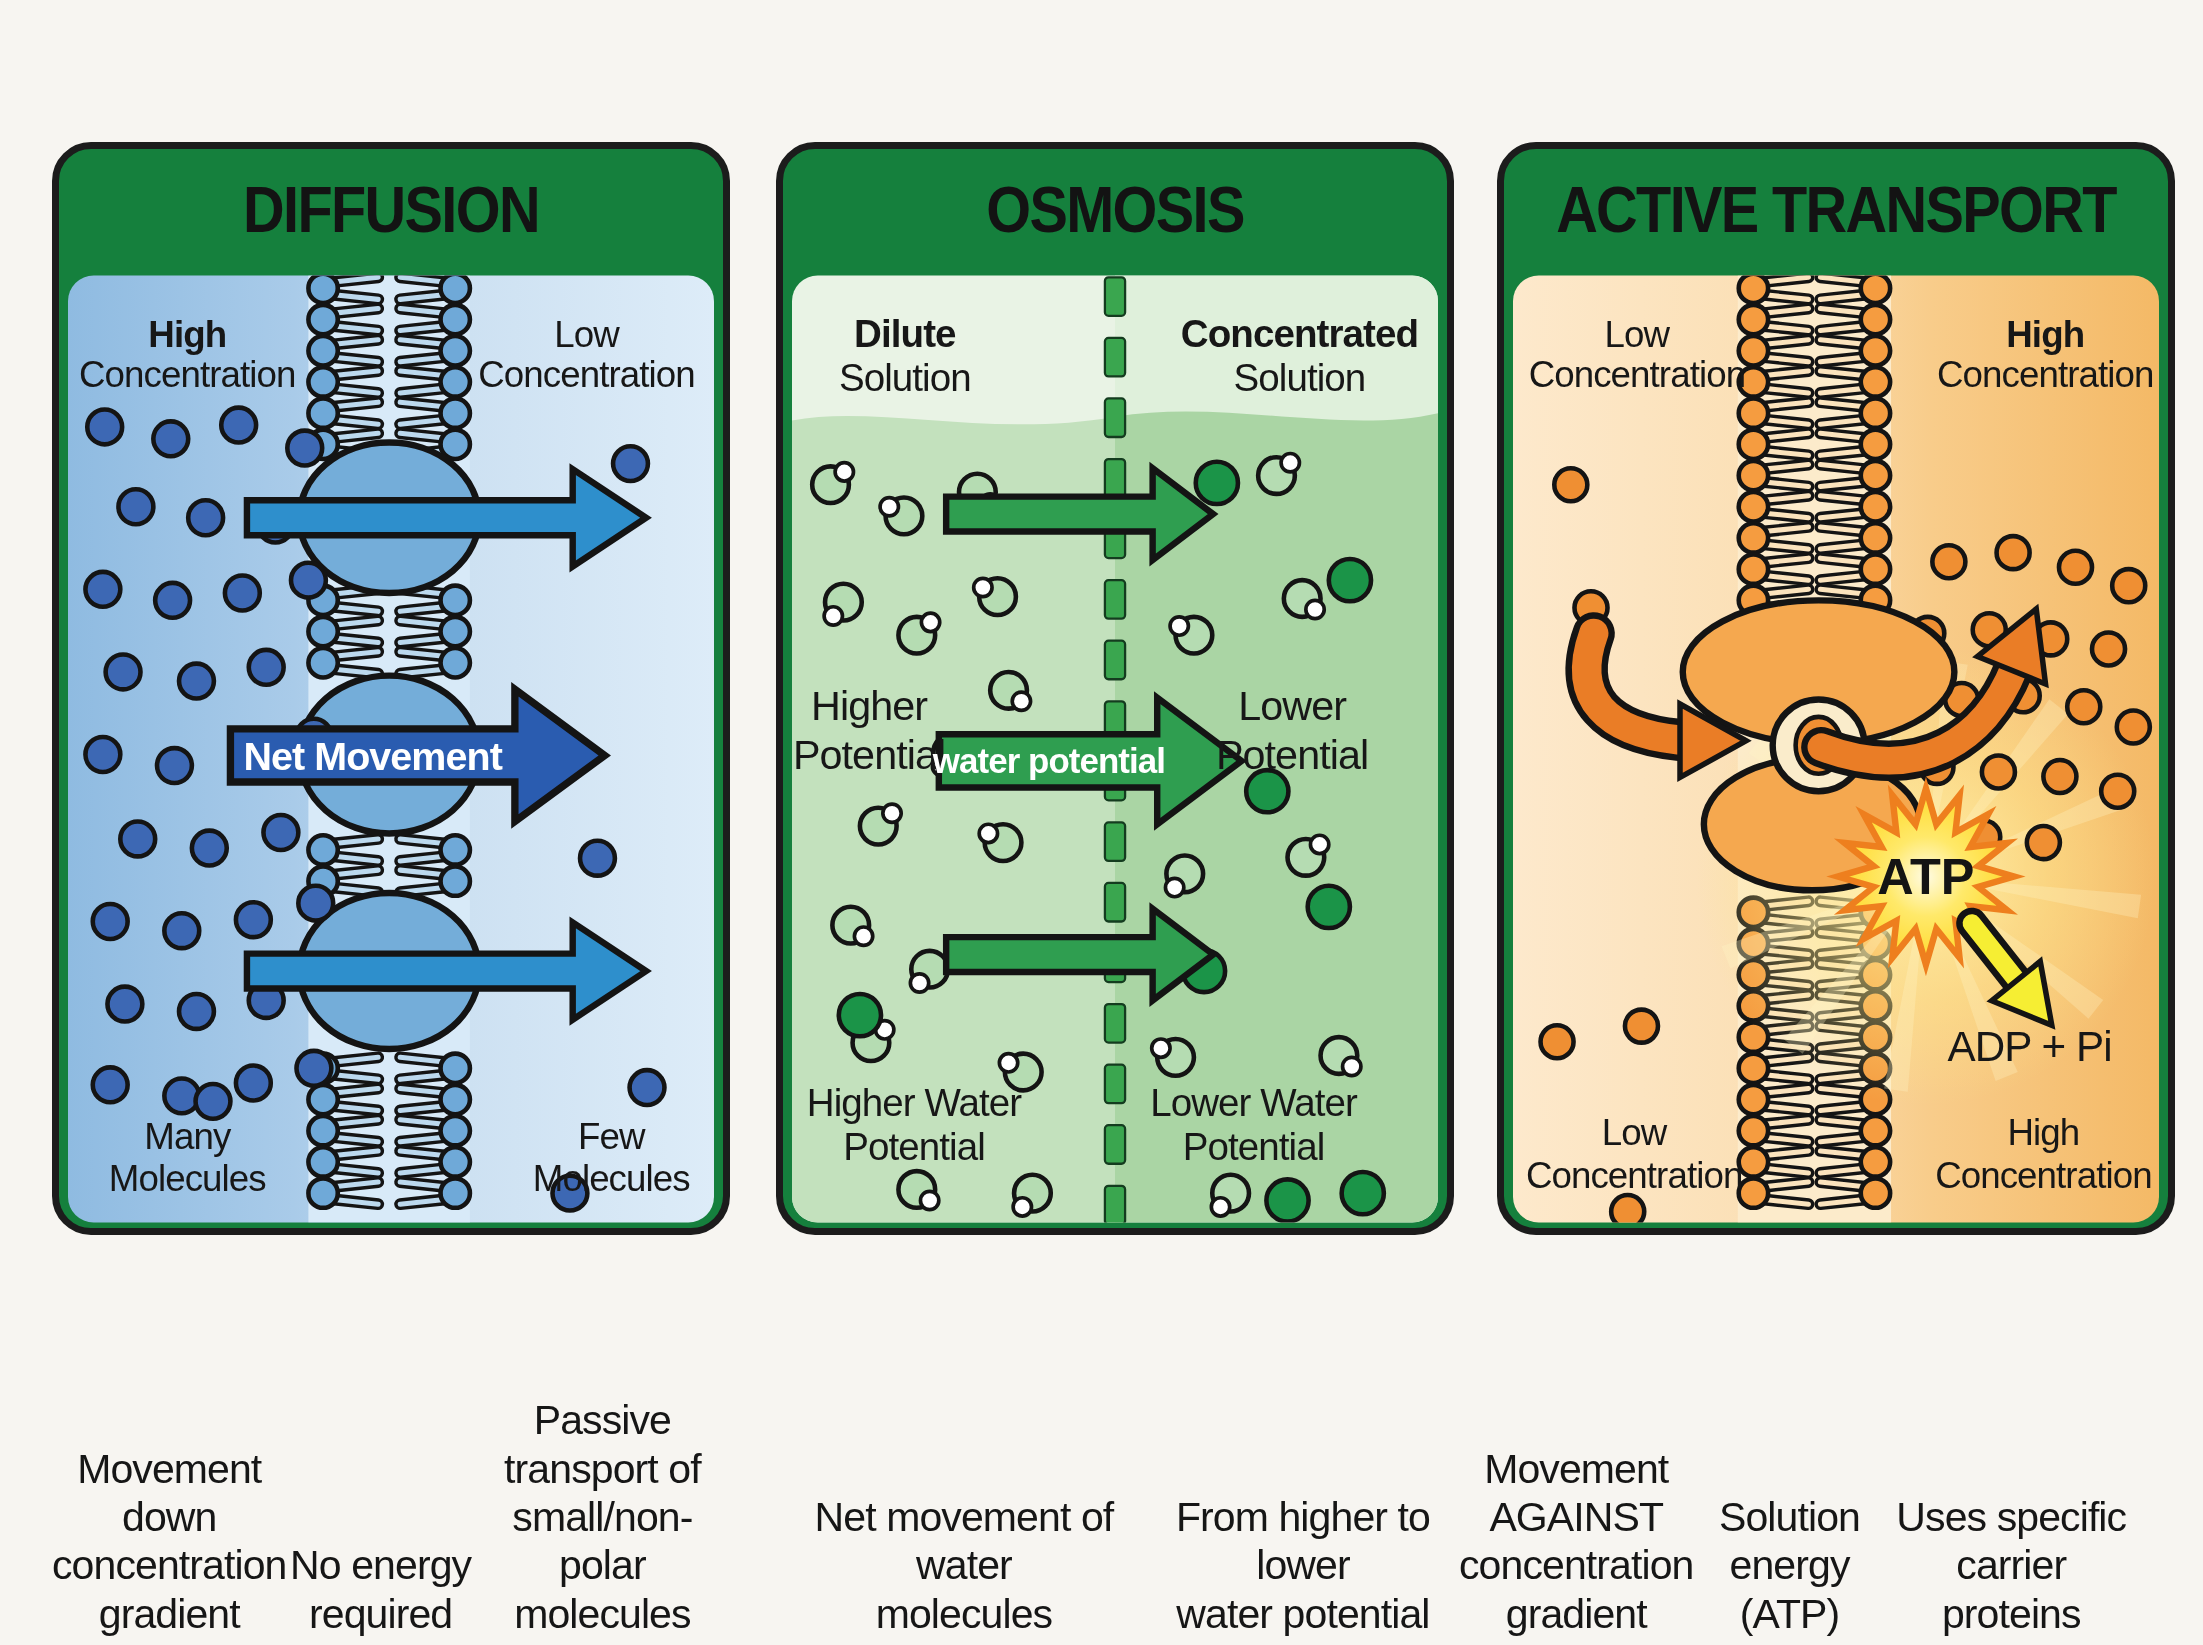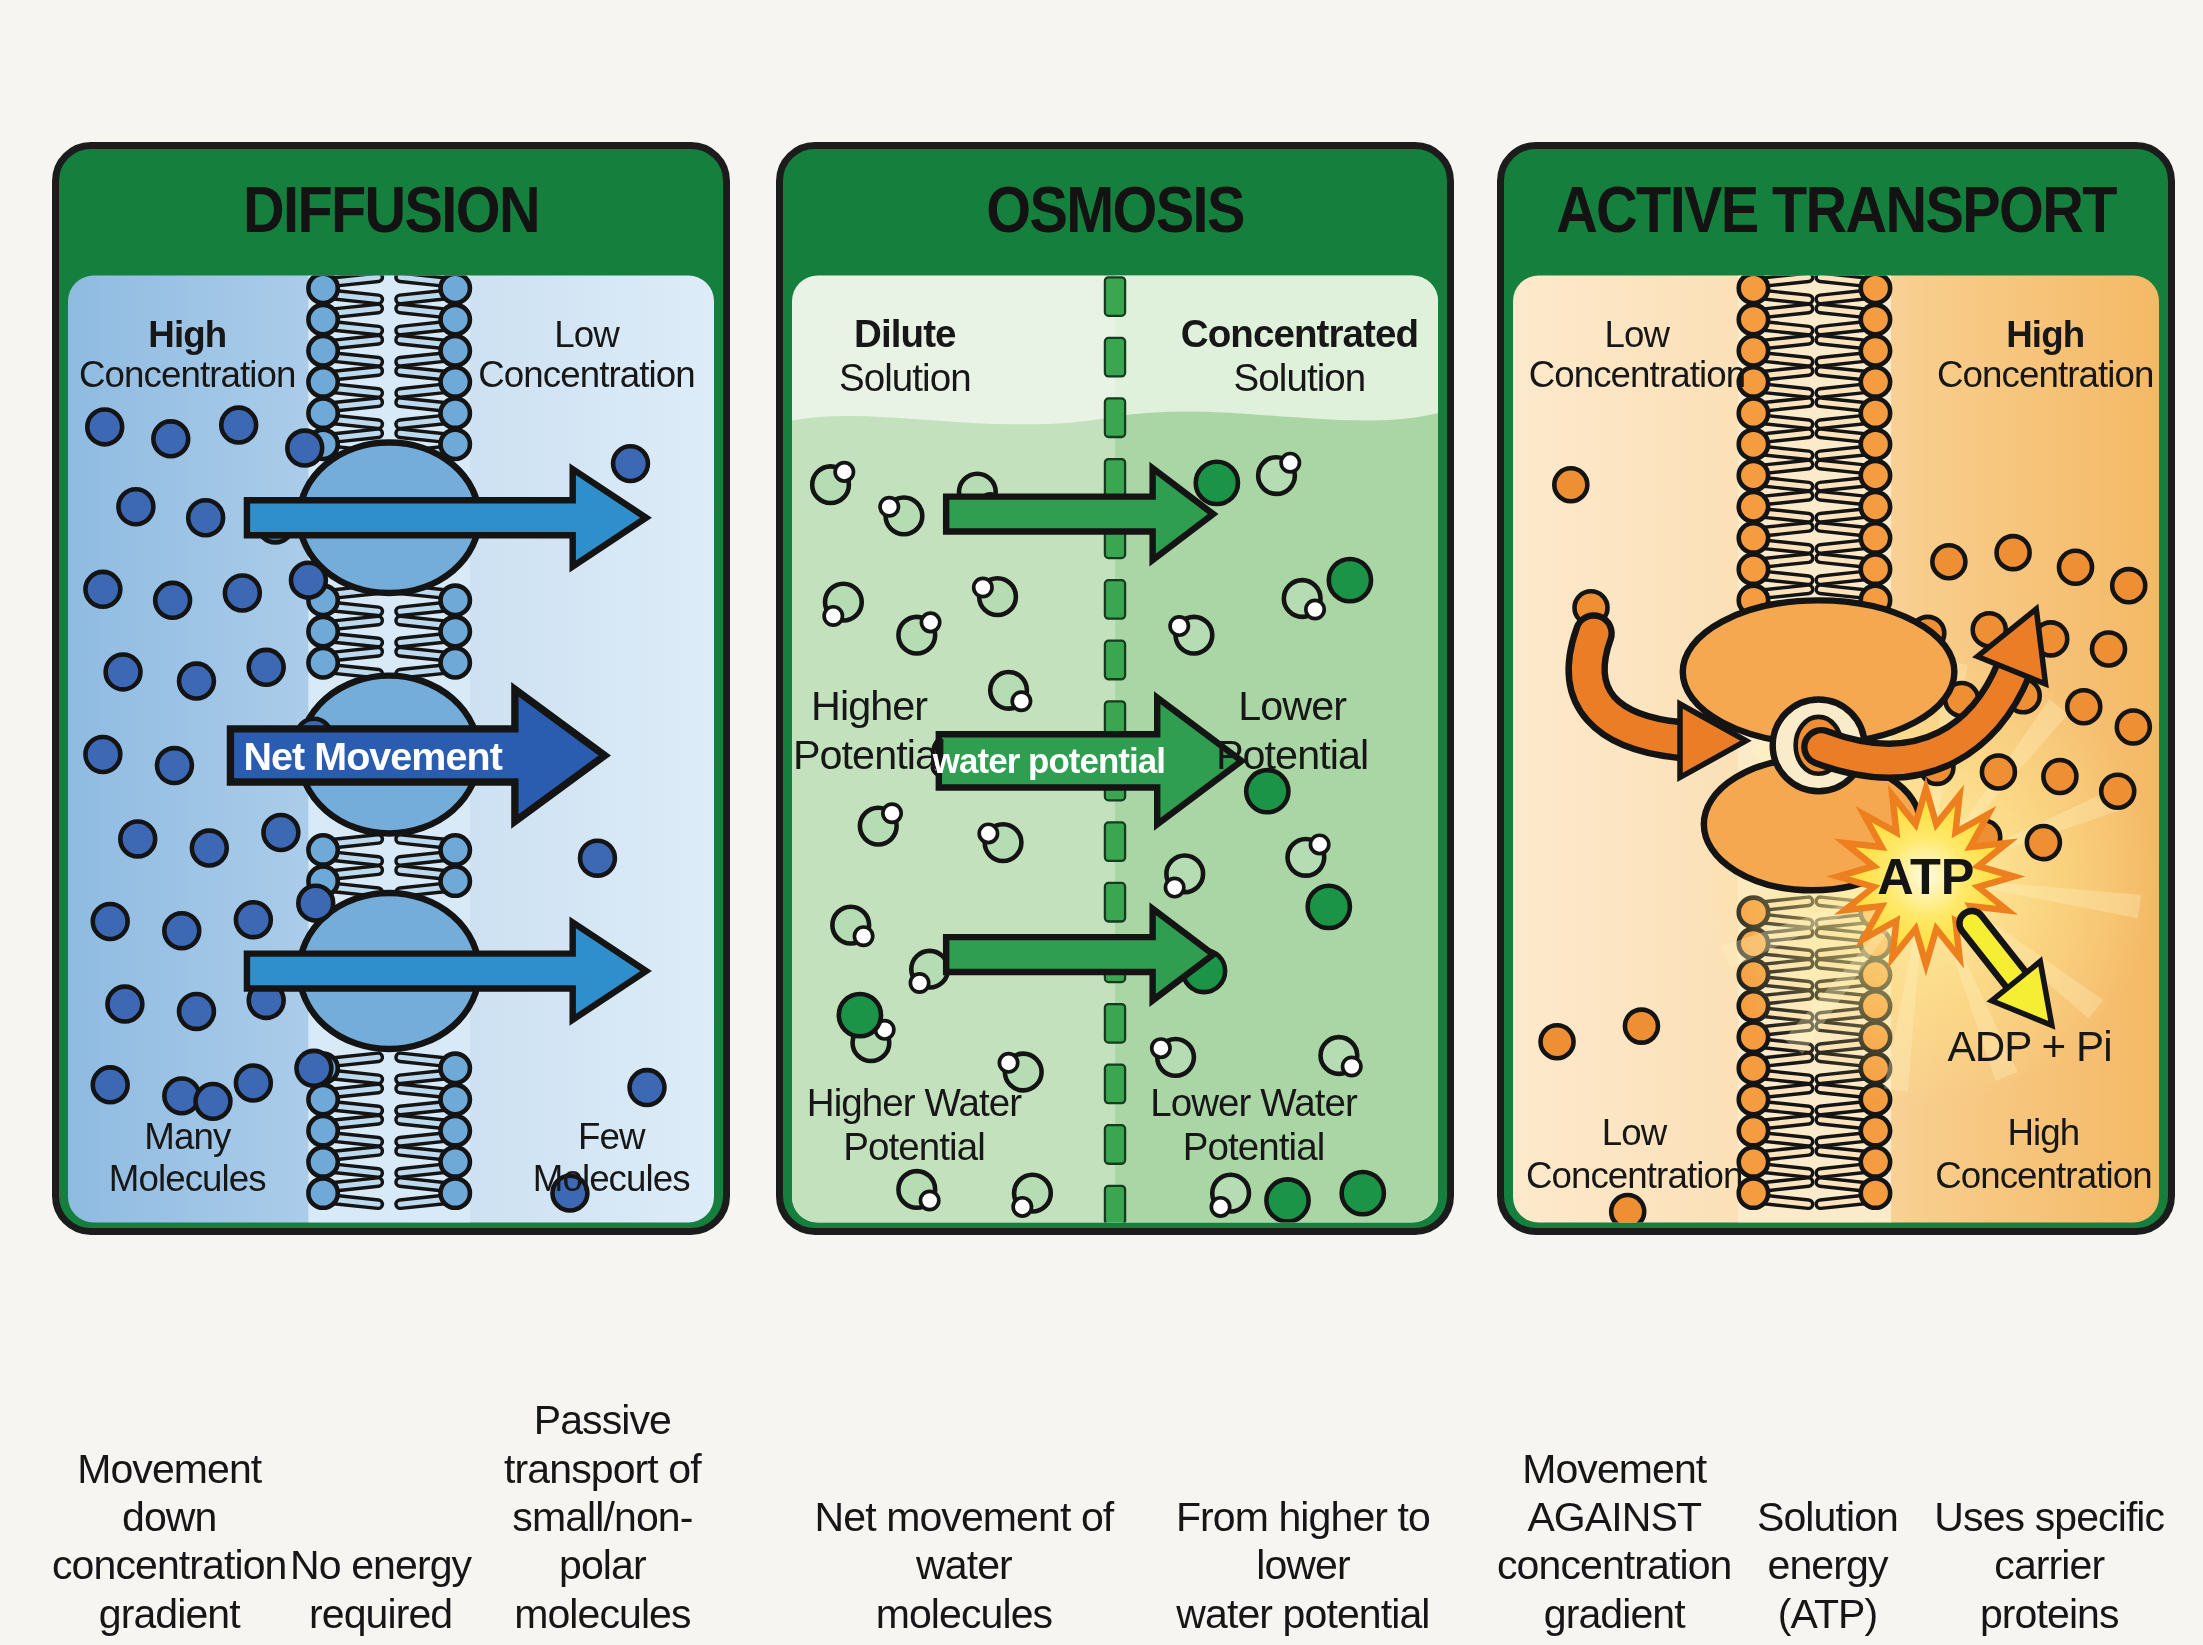--- a/index.html
+++ b/index.html
@@ -673,20 +673,20 @@
     <p class="cap">No energy required</p>
     <p class="cap">Passive transport of
 small/non-polar molecules</p>
   </div>
   <div class="caps" style="left:784px">
     <p class="cap">Net movement of water
 molecules</p>
     <p class="cap">From higher to lower
 water potential</p>
   </div>
-  <div class="caps" style="left:1497px">
+  <div class="caps" style="left:1459px">
     <p class="cap">Movement AGAINST
 concentration gradient</p>
     <p class="cap">Solution energy (ATP)</p>
     <p class="cap">Uses specific carrier proteins</p>
   </div>
 </div>
 
 
 </body></html>

